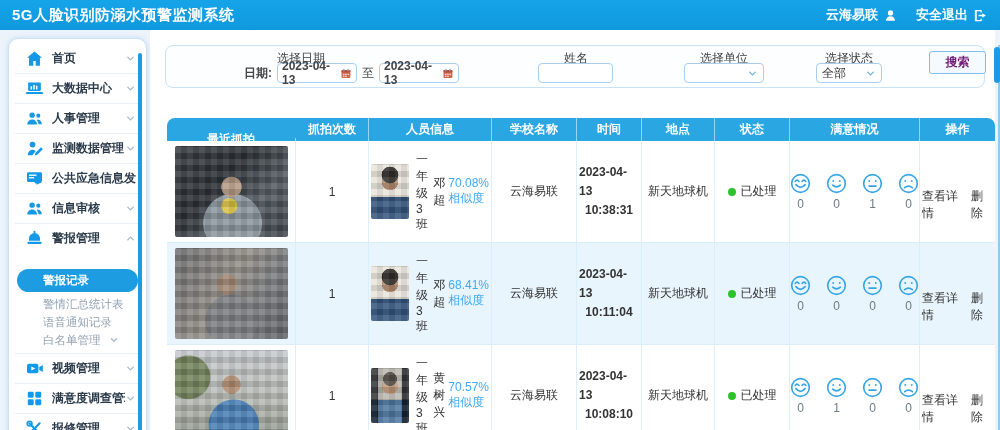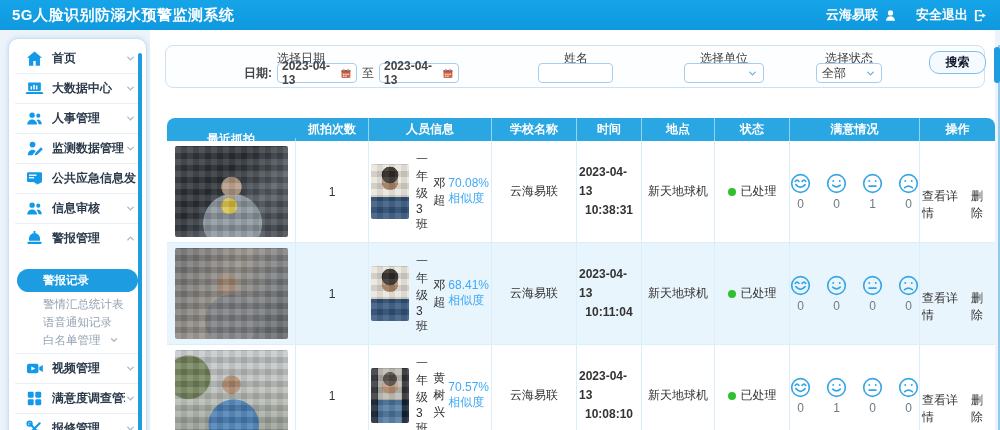--- a/index.html
+++ b/index.html
@@ -49,21 +49,21 @@
     font-weight:normal; color:#404040; white-space:nowrap; }
   .fctrl { position:absolute; top:17px; height:20px; display:flex; align-items:center; }
   .inp { height:20px; border:1px solid #a9cdec; border-radius:4px; background:#fff;
     font-size:12px; color:#333; display:flex; align-items:center; padding:0 4px; }
   .date-inp { width:80px; justify-content:space-between; font-weight:bold; color:#444; }
   .cal { width:13px; height:13px; display:inline-flex; margin-left:2px; }
   .cal svg { width:100%; height:100%; }
   .sel { justify-content:space-between; padding:0 5px; color:#333; cursor:pointer; }
   .sel .chev { width:11px; height:11px; color:#6fb4e4; display:inline-flex; }
   .search-btn { position:absolute; left:763px; top:5px; width:57px; height:23px;
-    background:#f4faff; border:1px solid #7fc0ea; border-radius:10px; color:#0f172a;
+    background:#f4faff; border:1px solid #7fc0ea; border-radius:3px; color:#701a75;
     font-size:12px; font-weight:bold; cursor:pointer; }
   input.text-inp { outline:none; border:1px solid #a9cdec; border-radius:4px; height:20px;
     width:75px; font-size:12px; padding:0 4px; }
 
   
   .table { position:absolute; left:167px; top:118px; width:828px; z-index:3; }
   .thead { display:flex; height:23px; background:#2aa7e2; border-radius:8px 8px 0 0; }
   .th { color:#fff; font-size:12px; font-weight:bold; display:flex; align-items:center;
     justify-content:center; border-right:1px solid rgba(255,255,255,.5); flex:none; }
   .th:last-child { border-right:none; }

